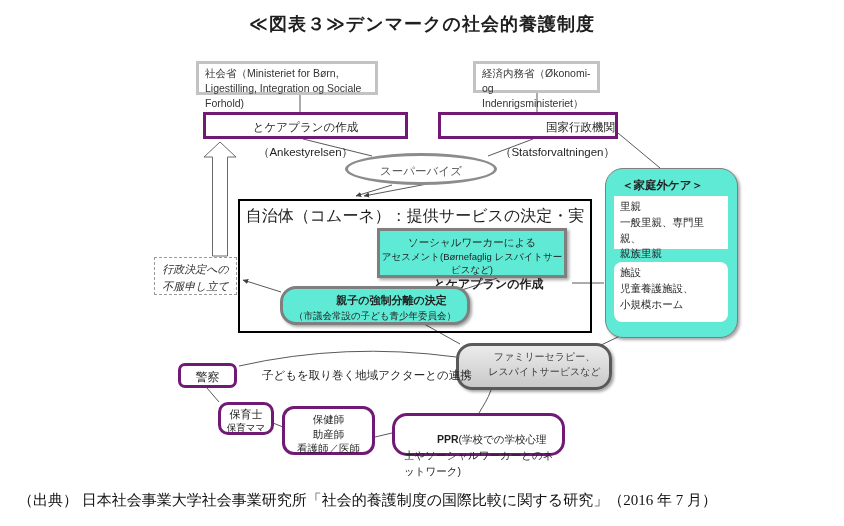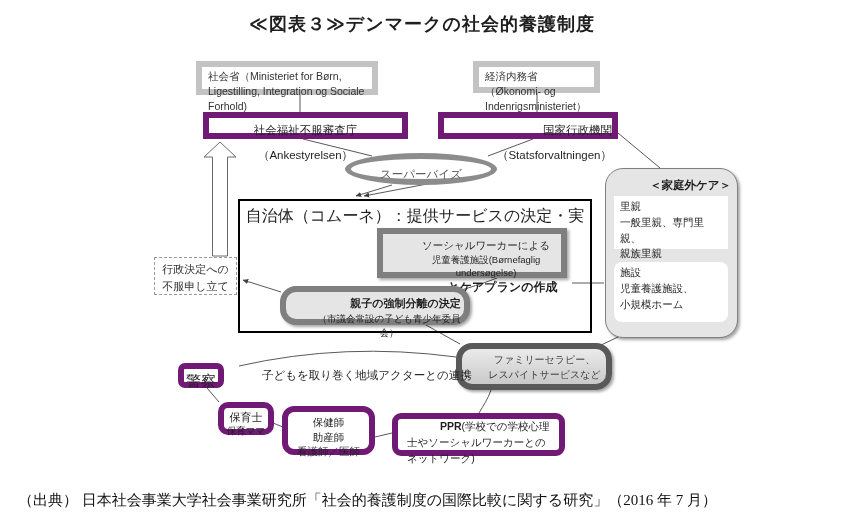--- a/index.html
+++ b/index.html
@@ -3,29 +3,29 @@
 <meta charset="utf-8">
 <style>
   html,body{margin:0;padding:0;background:#fff;}
   .page{position:relative;width:844px;height:526px;background:#fff;overflow:hidden;
         font-family:"Liberation Sans","DejaVu Sans",sans-serif;color:#1f1f1f;}
   .title{position:absolute;top:12px;left:0;width:100%;text-align:center;
          font-size:18px;font-weight:bold;letter-spacing:1px;}
   .caption{position:absolute;left:18px;top:491px;font-family:"Liberation Serif","DejaVu Serif",serif;
            font-size:15px;color:#111;}
   svg.wires{position:absolute;left:0;top:0;width:844px;height:526px;}
-  .box{position:absolute;box-sizing:border-box;background:#fff;border:6px solid #701a75;
+  .box{position:absolute;box-sizing:border-box;background:#fff;border:3px solid #701a75;
        font-size:11px;color:#1f1f1f;}
   .light{border-color:#c3c3c3;color:#333;}
   .center{text-align:center;}
-  .gray{background:#e5e5e5;border-color:#7f7f7f;padding-left:28px;}
+  .gray{background:#5eead4;border-color:#7f7f7f;}
   .rounded{border-radius:16px;}
   .shadow{box-shadow:2px 2px 3px rgba(0,0,0,0.35);}
   .ellipse{border-radius:50%;border-color:#8c8c8c;color:#595959;}
-  .dashed{border:1.5px dashed #9a9a9a;color:#2f2f2f;}
+  .dashed{border:1.5px dashed #9a9a9a;color:#2f2f2f;font-style:italic;}
   .mainbox{border:2.5px solid #000;background:transparent;}
   .b{font-weight:bold;margin-left:33px;}
   .s10{font-size:10px;padding-left:21px;} .s105{font-size:10.5px;} .s95{font-size:9.5px;}
   .panel-title{font-size:11.5px;font-weight:bold;margin:9px 0 0 16px;}
   .whitecard{position:absolute;background:#fff;border:none;font-size:10.5px;line-height:1.5;
              padding:3px 6px;box-sizing:border-box;}
   .lines{line-height:1.45;}
 </style>
 </head>
 <body>
@@ -57,32 +57,32 @@
       <path d="M207,388 L219,402"></path>
       <path d="M273,423 L283,427"></path>
       <path d="M375,437 L392,433"></path>
       <path fill="#ffffff" stroke="#6a6a6a" d="M212.5,256 V157 H204 L220,142 L236,157 H227.5 V256 Z"></path>
     </g>
   </svg>
 
   <div class="box light lines" style="left:196px;top:61px;width:182px;height:34px;font-size:10.5px;padding:2px 5px 0 6px;">社会省（Ministeriet for Børn, Ligestilling, Integration og Sociale Forhold)</div>
   <div class="box light lines" style="left:473px;top:61px;width:127px;height:32px;font-size:10.5px;padding:2px 5px 0 6px;">経済内務省（Økonomi- og Indenrigsministeriet）</div>
 
-  <div class="box center" style="left:203px;top:112px;width:205px;height:27px;line-height:25px;font-size:11.5px;">社会福祉不服審査庁（Ankestyrelsen）</div>
+  <div class="box center" style="left:203px;top:112px;width:205px;height:27px;line-height:25px;font-size:11.5px;">とケアプランの作成（Ankestyrelsen）</div>
   <div class="box center" style="left:438px;top:112px;width:180px;height:27px;line-height:25px;font-size:11.5px;text-align:right;">国家行政機関（Statsforvaltningen）</div>
 
   <div class="box ellipse center" style="left:345px;top:153px;width:152px;height:32px;line-height:30px;font-size:11.5px;">スーパーバイズ</div>
 
   <div class="box mainbox" style="left:238px;top:199px;width:354px;height:134px;">
     <div class="center" style="position:absolute;left:0;right:0;top:5px;font-size:16px;">自治体（コムーネ）：提供サービスの決定・実施機関</div>
   </div>
 
   <div class="box gray center shadow" style="left:377px;top:228px;width:190px;height:50px;padding-top:4px;line-height:1.4;">
     <div class="s105">ソーシャルワーカーによる</div>
-    <div class="s95">児童養護施設(Børnefaglig undersøgelse)</div>
+    <div class="s95">アセスメント(Børnefaglig レスパイトサービスなど)</div>
     <div class="b" style="font-size:12px;">とケアプランの作成</div>
   </div>
 
   <div class="box gray rounded center shadow" style="left:280px;top:286px;width:190px;height:39px;padding-top:4px;line-height:1.45;">
     <div class="b" style="font-size:11px;">親子の強制分離の決定</div>
     <div class="s95">（市議会常設の子ども青少年委員会）</div>
   </div>
 
   <div class="box dashed center" style="left:154px;top:257px;width:83px;height:38px;padding-top:3px;line-height:1.55;font-size:11px;background:#fff;">
     <div>行政決定への</div>
@@ -102,34 +102,34 @@
       <div>小規模ホーム</div>
     </div>
   </div>
 
   <div class="box rounded center shadow" style="left:456px;top:343px;width:156px;height:47px;padding-top:4px;line-height:1.45;
        background:linear-gradient(180deg,#ebebeb,#c9c9c9);border-color:#595959;">
     <div class="s10" style="color:#404040;">ファミリーセラピー、</div>
     <div class="s10" style="color:#404040;">レスパイトサービスなど</div>
   </div>
 
-  <div class="box center" style="left:178px;top:363px;width:46px;height:25px;line-height:23px;font-size:15px;border-radius:7px;">警察</div>
+  <div class="box center" style="left:178px;top:363px;width:59px;height:25px;line-height:23px;font-size:12px;border-radius:7px;">警察</div>
 
   <div style="position:absolute;left:262px;top:368px;font-size:11.5px;">子どもを取り巻く地域アクターとの連携</div>
 
   <div class="box center" style="left:218px;top:402px;width:56px;height:33px;border-radius:10px;padding-top:2px;line-height:1.35;">
     <div style="font-size:11px;">保育士</div>
     <div class="s95">保育ママ</div>
   </div>
 
   <div class="box center" style="left:282px;top:406px;width:93px;height:49px;border-radius:12px;padding-top:3px;line-height:1.4;font-size:10.5px;">
     <div>保健師</div>
     <div>助産師</div>
     <div>看護師／医師</div>
   </div>
 
-  <div class="box" style="left:392px;top:413px;width:173px;height:43px;border-radius:9px;padding:0 6px 0 9px;font-size:10.5px;line-height:1.5;">
+  <div class="box" style="left:392px;top:413px;width:173px;height:43px;border-radius:15px;padding:16px 6px 0 9px;font-size:10.5px;line-height:1.5;">
     <span class="b">PPR</span><span>(学校での学校心理士やソーシャルワーカーとのネットワーク)</span>
   </div>
 
   <div class="caption">（出典） 日本社会事業大学社会事業研究所「社会的養護制度の国際比較に関する研究」（2016 年 7 月）</div>
 
 </div>
 
 </body></html>

